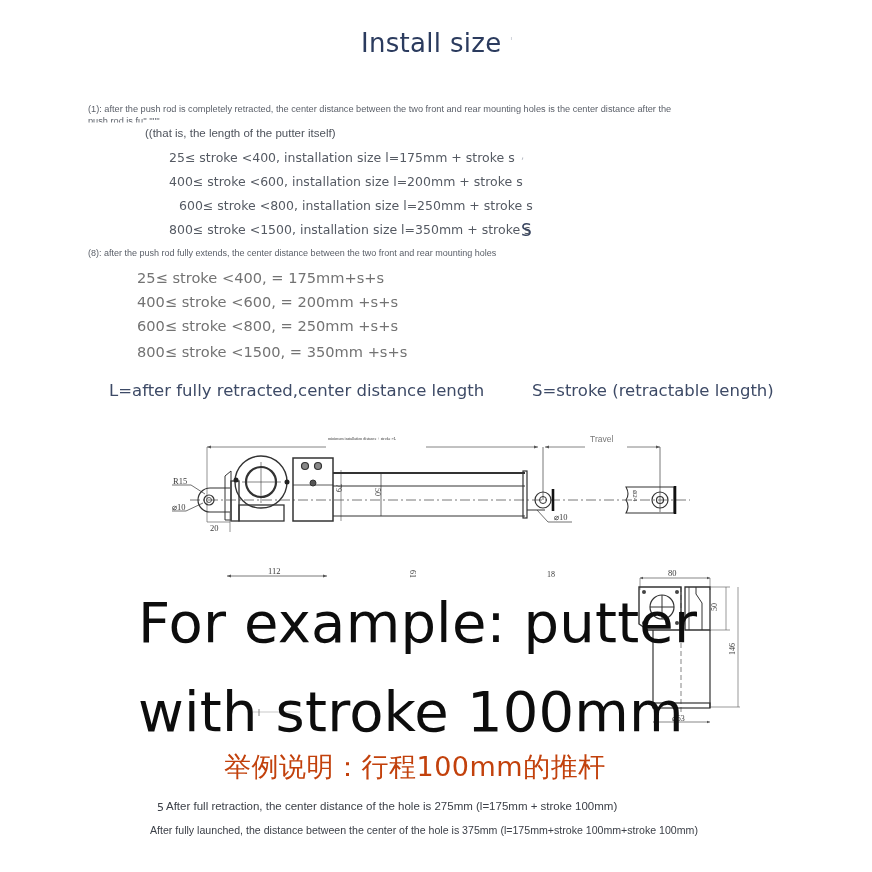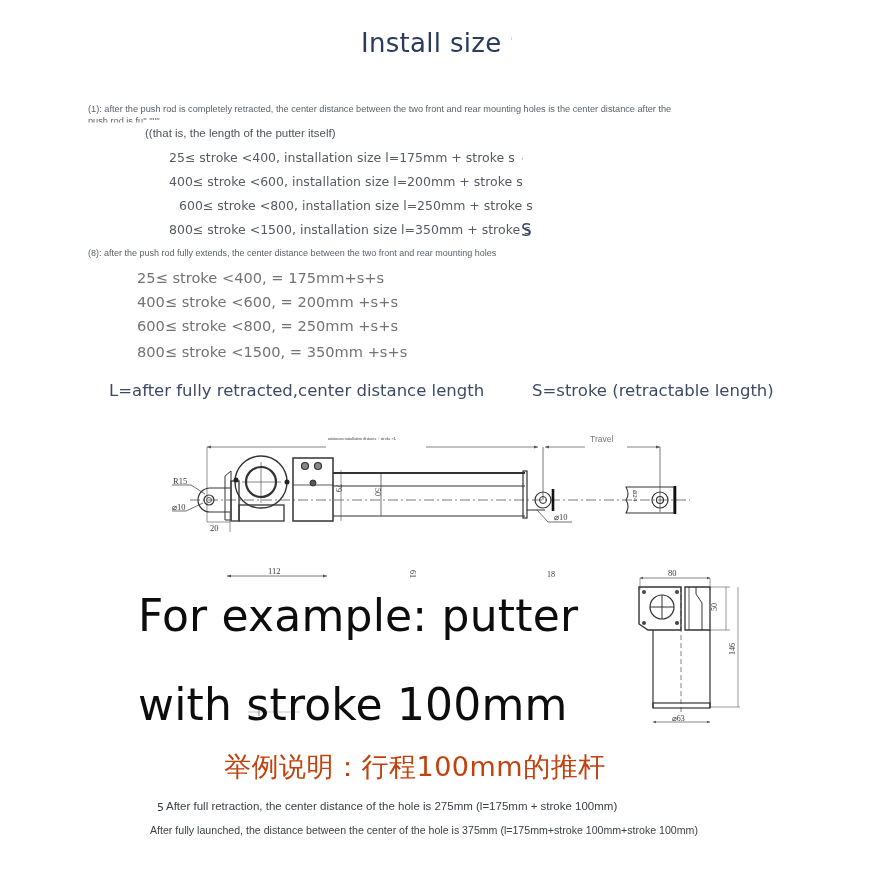--- a/index.html
+++ b/index.html
@@ -8,21 +8,21 @@
   .abs { position:absolute; white-space:nowrap; }
   .title { left:361px; top:28px; font-size:26px; color:#2b3b5e; letter-spacing:0.3px; }
   .title-mark { left:510px; top:36px; font-size:10px; color:#c8ccd4; }
   .note-small { font-size:9.2px; color:#5a5f68; font-family:"Liberation Sans", sans-serif; }
   .note-mid { font-size:11.5px; color:#4e535c; font-family:"Liberation Sans", sans-serif; }
   .rule1 { font-size:12.5px; color:#555a63; }
   .rule2 { font-size:14.6px; color:#737373; }
   .legend { font-size:16.5px; color:#3d4a66; }
   .stray-s { left:521px; top:220px; font-size:17px; color:#3a4660; }
   .stray-dot { left:521px; top:150px; font-size:10px; color:#b5bac3; }
-  .example { left:138px; font-size:44px; color:#0d0d0d; font-family:"DejaVu Sans", sans-serif; letter-spacing:0.2px; }
+  .example { left:138px; font-size:56px; color:#0d0d0d; font-family:"DejaVu Sans", sans-serif; letter-spacing:0.2px; }
   .cn-title { left:224px; top:749px; font-size:27px; color:#c2410c; font-family:"DejaVu Sans", sans-serif; letter-spacing:0.5px; }
   .foot1 { left:158px; top:800px; font-size:11.5px; color:#3c4048; font-family:"Liberation Sans", sans-serif; }
   .foot1-mark { left:157px; top:801px; font-size:11px; color:#3c4048; }
   .foot2 { left:150px; top:824px; font-size:10.6px; color:#3c4048; font-family:"Liberation Sans", sans-serif; }
   svg.drawing { position:absolute; left:0; top:0; }
   .dim-text { font-family:"Liberation Serif", serif; fill:#3a3a3a; }
 </style>
 </head>
 <body>
 

